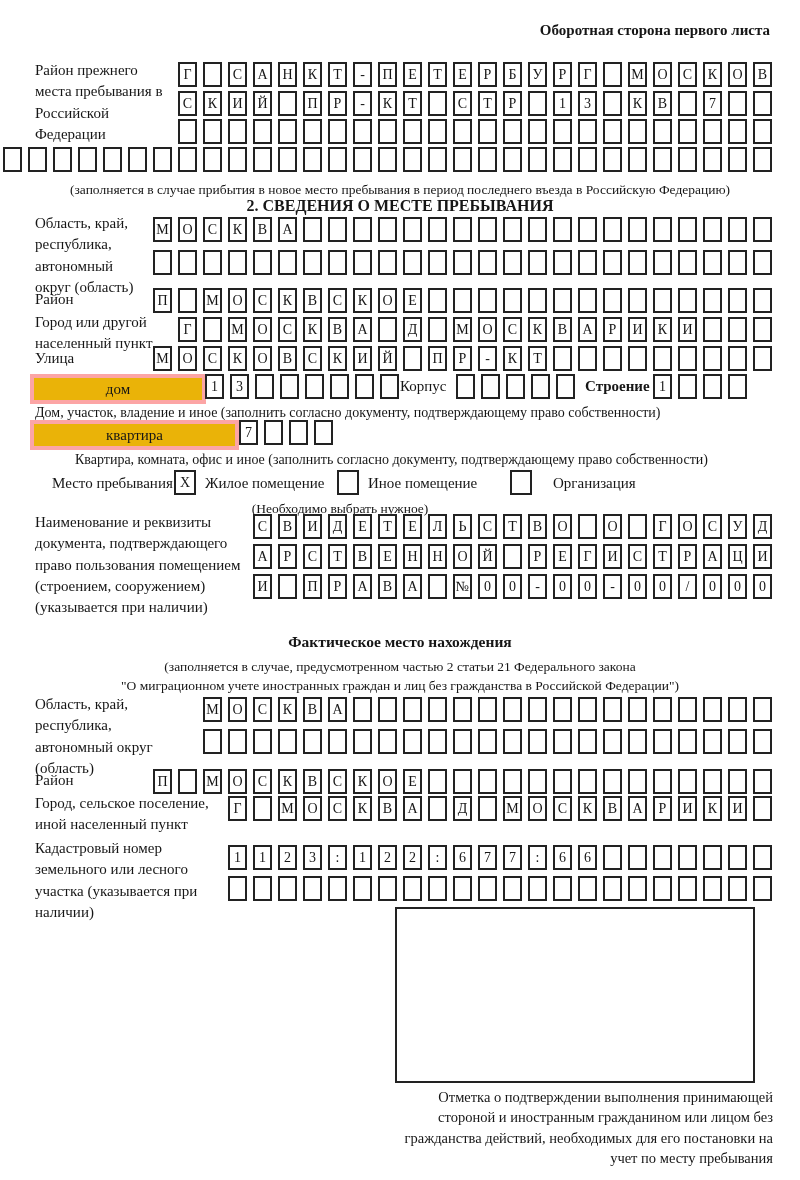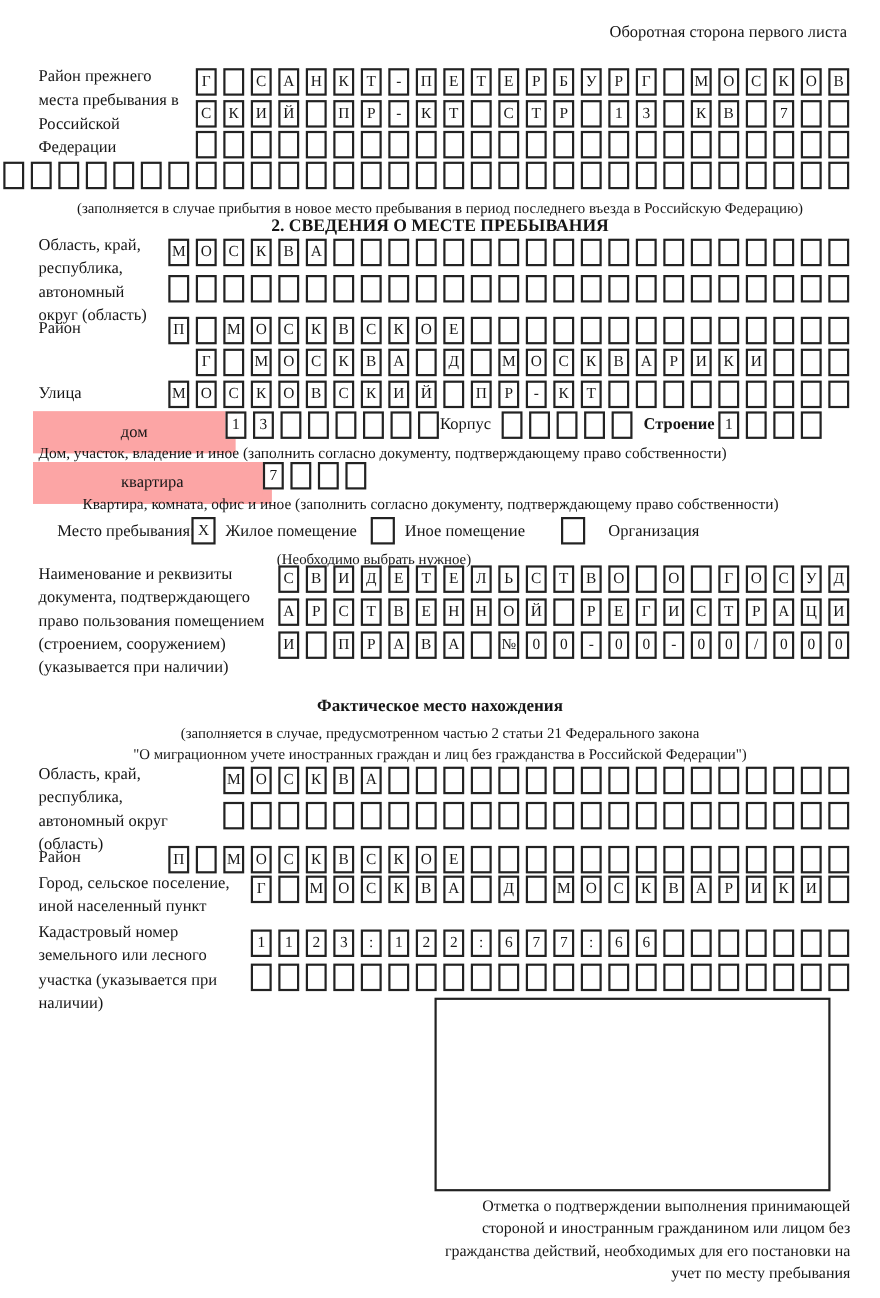--- a/index.html
+++ b/index.html
@@ -7,32 +7,32 @@
         font-family:"Liberation Serif","DejaVu Serif",serif;color:#161616;}
   .abs{position:absolute;}
   .lbl{position:absolute;font-size:15px;line-height:1.42;color:#161616;}
   .center{left:0;right:0;text-align:center;}
   .bold{font-weight:bold;}
   .small{font-size:13.5px;}
   .grid{position:absolute;display:flex;gap:6px;}
   .grid.right{right:28px;}
   .cell{width:15px;height:21px;border:2px solid #222;display:flex;align-items:center;
         justify-content:center;font-size:14px;background:#fff;flex:0 0 auto;}
-  .namebox{position:absolute;border:8px solid #fca5a5;height:22px;display:flex;
-           align-items:center;justify-content:center;font-size:15px;background:#fca5a5;}
+  .namebox{position:absolute;border:4px solid #fca5a5;height:22px;display:flex;
+           align-items:center;justify-content:center;font-size:15px;background:#eab308;}
   .chk{position:absolute;width:18px;height:21px;border:2px solid #222;display:flex;
        align-items:center;justify-content:center;font-size:14px;background:#fff;}
   .stamp{position:absolute;border:2px solid #222;background:#fff;}
 </style>
 </head>
 <body>
 
 <div class="page">
 
-  <div class="lbl abs" style="top:20px;right:30px;">Оборотная сторона первого листа</div>
+  <div class="lbl abs" style="top:20px;right:30px;font-weight:bold;">Оборотная сторона первого листа</div>
 
   <div class="lbl" style="left:35px;top:60px;width:128px;">Район прежнего места пребывания в Российской Федерации</div>
   <div class="grid right" style="top:62px;">
       <div class="cell">Г</div>
       <div class="cell"></div>
       <div class="cell">С</div>
       <div class="cell">А</div>
       <div class="cell">Н</div>
       <div class="cell">К</div>
       <div class="cell">Т</div>
@@ -221,20 +221,21 @@
       <div class="cell"></div>
       <div class="cell"></div>
       <div class="cell"></div>
       <div class="cell"></div>
       <div class="cell"></div>
       <div class="cell"></div>
       <div class="cell"></div>
       <div class="cell"></div>
     </div>
 
+  <div class="lbl" style="left:35px;top:312px;width:150px;">Город или другой населенный пункт</div>
   <div class="grid right" style="top:317px;">
       <div class="cell">Г</div>
       <div class="cell"></div>
       <div class="cell">М</div>
       <div class="cell">О</div>
       <div class="cell">С</div>
       <div class="cell">К</div>
       <div class="cell">В</div>
       <div class="cell">А</div>
       <div class="cell"></div>

